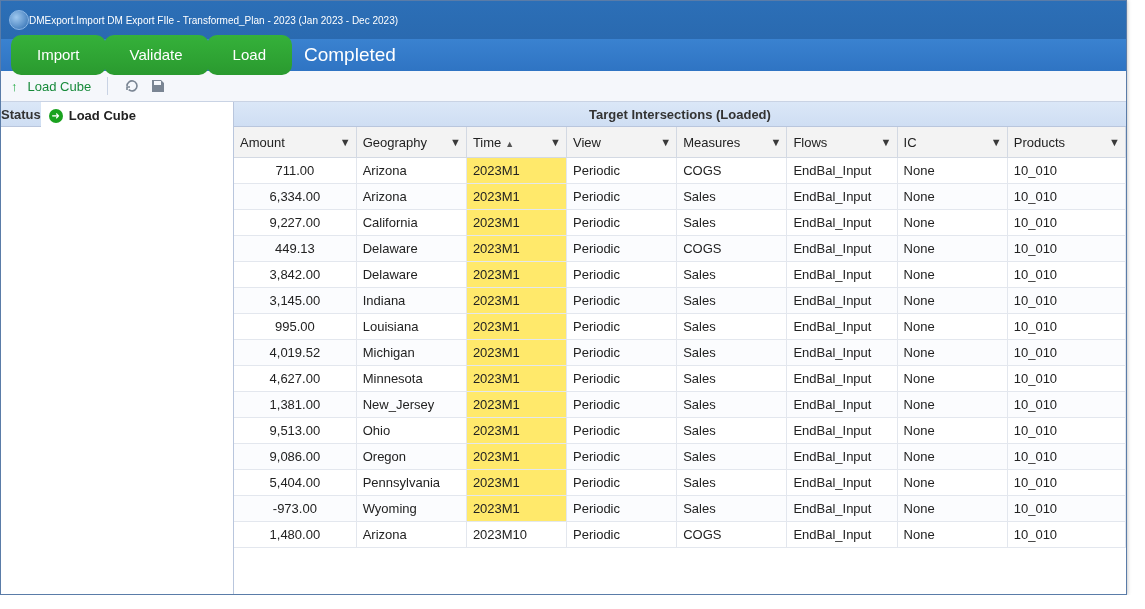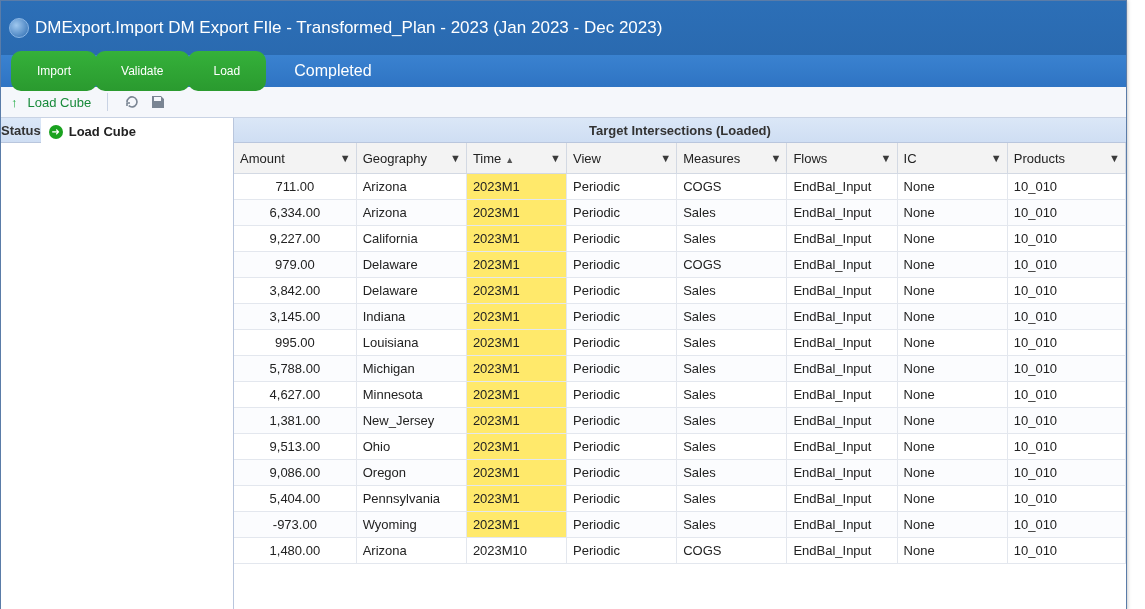--- a/index.html
+++ b/index.html
@@ -1,24 +1,24 @@
 <!DOCTYPE html>
 <html><head>
 <meta charset="utf-8">
 <style>
   html,body{margin:0;padding:0;font-family:"Segoe UI",Arial,sans-serif;font-size:13px;color:#222;background:#fff}
   .window{width:1125px;border:1px solid #5a7ca8;background:#fff;box-shadow:0 0 4px rgba(0,0,0,.3)}
   
-  .titlebar{background:linear-gradient(#2c6fb7,#2a6ab0);height:30px;display:flex;align-items:center;color:#fff;font-size:17px;padding:12px 8px;gap:6px}
+  .titlebar{background:linear-gradient(#2c6fb7,#2a6ab0);height:30px;display:flex;align-items:center;color:#fff;font-size:10px;padding:4px 8px;}
   .titlebar .logo{width:18px;height:18px;border-radius:50%;background:radial-gradient(circle at 35% 35%,#9fc8ef,#2a6ab0);border:1px solid #8ab6e5;display:inline-block}
   
   .stepbar{background:linear-gradient(#3a82d0,#2f74c3);height:28px;display:flex;align-items:center;padding:2px 10px;gap:4px}
-  .pill{height:20px;line-height:20px;border-radius:10px;padding:10px 26px;font-size:12px;color:#fff;background:linear-gradient(#35b13a,#2a9a2f);cursor:pointer}
+  .pill{height:20px;line-height:20px;border-radius:10px;padding:10px 26px;font-size:15px;color:#fff;background:linear-gradient(#35b13a,#2a9a2f);cursor:pointer}
   .pill + .pill{margin-left:-6px}
-  .stepbar .stage{color:#fff;margin-left:24px;font-size:16px}
+  .stepbar .stage{color:#fff;margin-left:8px;font-size:19px}
   
   .toolbar{height:30px;background:#f5f7fb;border-bottom:1px solid #c9d3e4;display:flex;align-items:center;padding:0 10px;gap:10px;color:#178a3a;font-size:13px}
   .toolbar .arrow{color:#17a83a;font-weight:bold}
   .toolbar .sep{width:1px;height:18px;background:#c9d3e4;margin:0 6px}
   .toolbar svg{display:block}
   .iconbtn{cursor:pointer;color:#6f7b8a}
   
   .body{display:flex;height:492px}
   .leftpanel{width:232px;border-right:1px solid #b9c6dd;display:flex;min-width:232px}
   .panelhdr{background:linear-gradient(#dbe7f7,#cfdef3);border-bottom:1px solid #b9c6dd;height:24px;display:flex;align-items:center;justify-content:center;font-weight:600;font-size:13px;color:#333}
@@ -188,21 +188,21 @@
                 <td class="col-amount">9,227.00</td>
                 <td>California</td>
                 <td class="hl">2023M1</td>
                 <td>Periodic</td>
                 <td>Sales</td>
                 <td>EndBal_Input</td>
                 <td>None</td>
                 <td>10_010</td>
               </tr>
               <tr>
-                <td class="col-amount">979.00</td>
+                <td class="col-amount">449.13</td>
                 <td>Delaware</td>
                 <td class="hl">2023M1</td>
                 <td>Periodic</td>
                 <td>COGS</td>
                 <td>EndBal_Input</td>
                 <td>None</td>
                 <td>10_010</td>
               </tr>
               <tr>
                 <td class="col-amount">3,842.00</td>
@@ -228,21 +228,21 @@
                 <td class="col-amount">995.00</td>
                 <td>Louisiana</td>
                 <td class="hl">2023M1</td>
                 <td>Periodic</td>
                 <td>Sales</td>
                 <td>EndBal_Input</td>
                 <td>None</td>
                 <td>10_010</td>
               </tr>
               <tr>
-                <td class="col-amount">5,788.00</td>
+                <td class="col-amount">4,019.52</td>
                 <td>Michigan</td>
                 <td class="hl">2023M1</td>
                 <td>Periodic</td>
                 <td>Sales</td>
                 <td>EndBal_Input</td>
                 <td>None</td>
                 <td>10_010</td>
               </tr>
               <tr>
                 <td class="col-amount">4,627.00</td>

